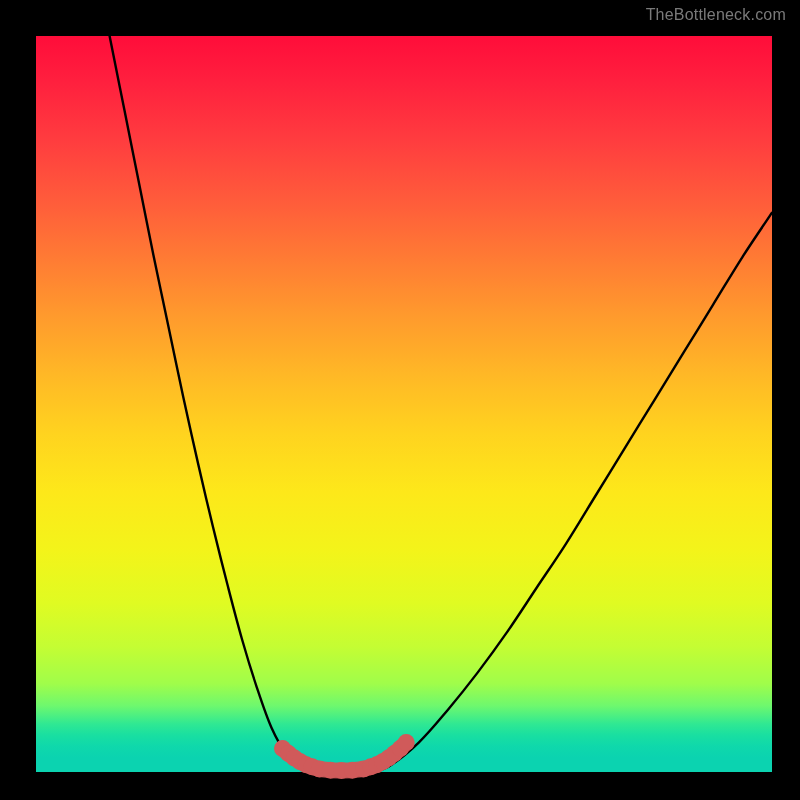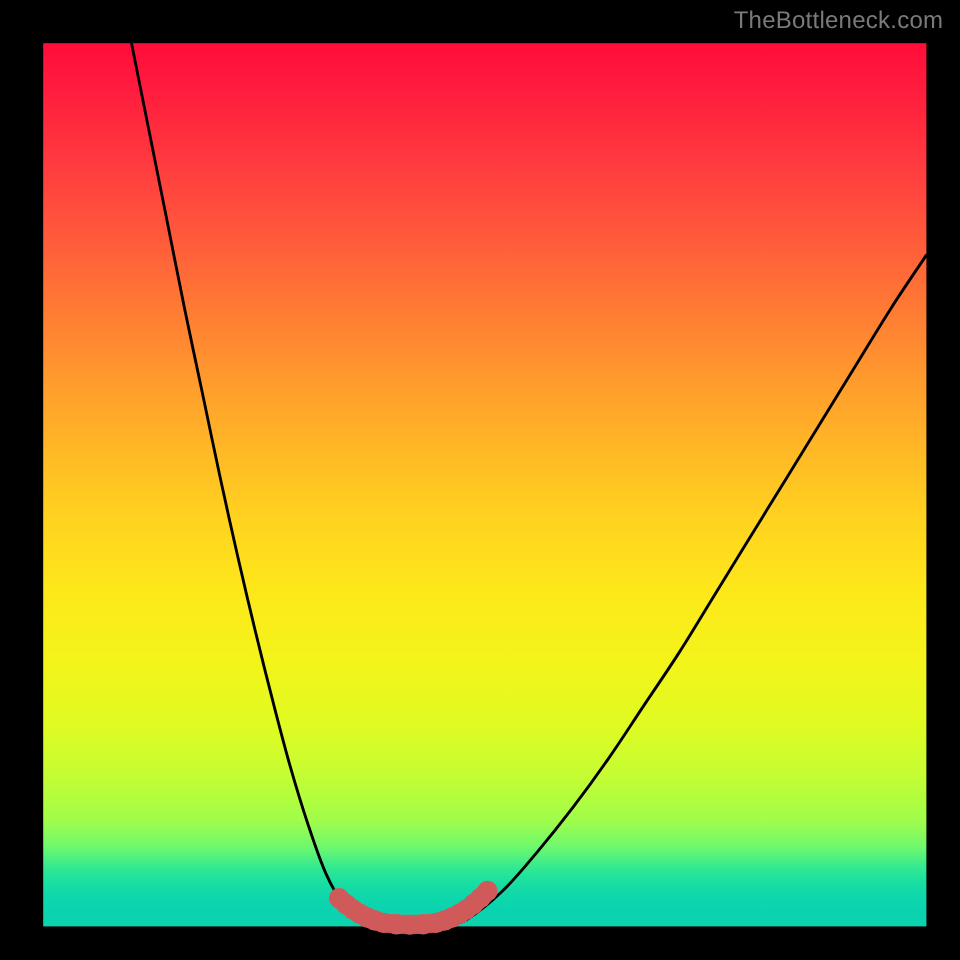--- a/index.html
+++ b/index.html
@@ -47,21 +47,21 @@
       #0fd8ab 96.5%,
       #0bd3b0 98%,
       #0bd3b0 100%
     );
   }
   .watermark {
     position: absolute;
     top: 6px;
     right: 14px;
     color: #7a7a7a;
-    font-size: 20px;
+    font-size: 16px;
     letter-spacing: 0.2px;
     user-select: none;
   }
   svg.curves {
     position: absolute;
     left: 0;
     top: 0;
     width: 736px;
     height: 736px;
     overflow: visible;

